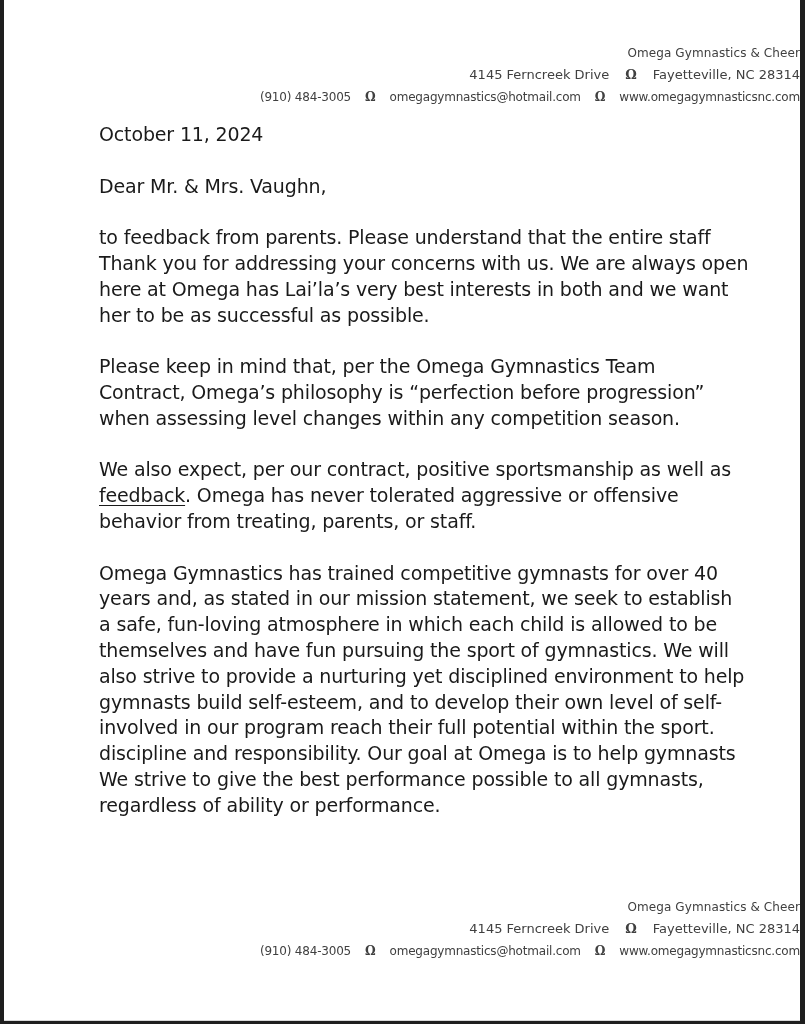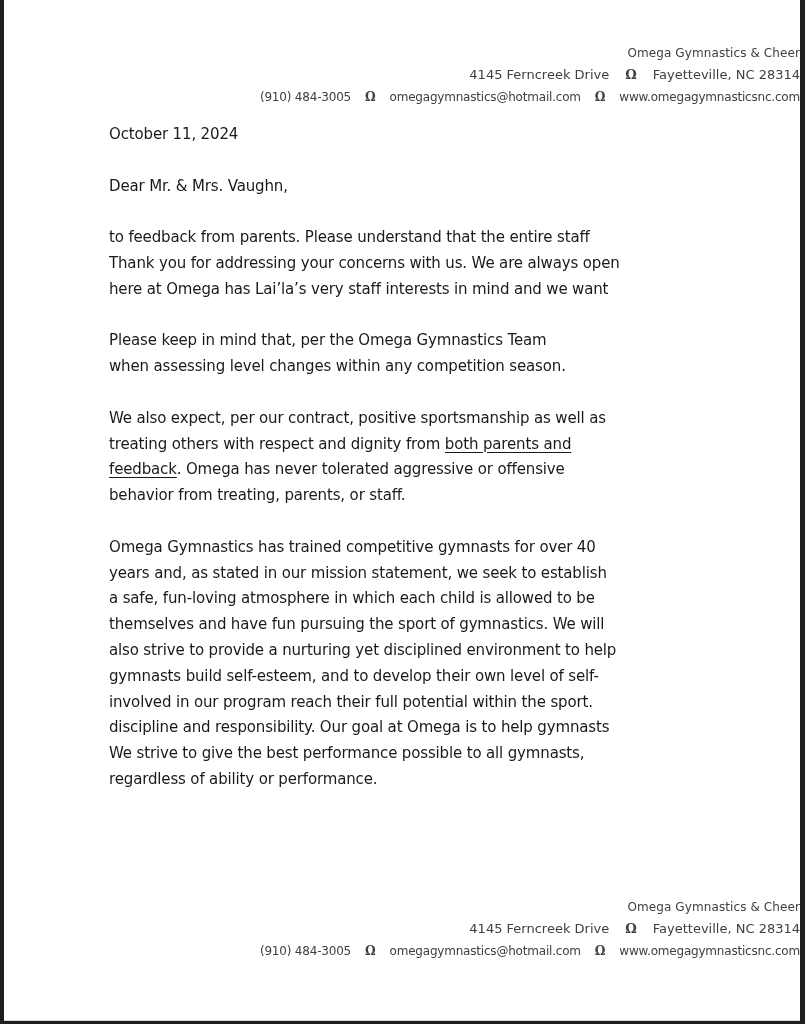--- a/index.html
+++ b/index.html
@@ -58,25 +58,24 @@
       display: inline-block;
       margin: 0 14px;
     }
     .lh-address .omega { margin: 0 16px; }
     .body-text {
       position: absolute;
       left: 95px;
       top: 122px;
       width: 620px;
       font-family: "DejaVu Sans", sans-serif;
-      font-size: 15px;
+      font-size: 19px;
       line-height: 25.8px;
       color: #1a1a1a;
       letter-spacing: -0.15px;
-      margin-left: 10px;
     }
     .body-text .line {
       white-space: nowrap;
       height: 25.8px;
     }
     .gap {
       height: 25.8px;
     }
     .underline {
       text-decoration: underline;
@@ -100,33 +99,34 @@
 
   <div class="body-text">
     <div class="line">October 11, 2024</div>
     <div class="gap"></div>
     <div class="line">Dear Mr. &amp; Mrs. Vaughn,</div>
     <div class="gap"></div>
 
     <div>
       <div class="line">to feedback from parents.  Please understand that the entire staff</div>
       <div class="line">Thank you for addressing your concerns with us.  We are always open</div>
-      <div class="line">here at Omega has Lai’la’s very staff interests in mind and we want</div>
+      <div class="line">here at Omega has Lai’la’s very best interests in both and we want</div>
+      <div class="line">her to be as successful as possible.</div>
     </div>
     <div class="gap"></div>
 
     <div>
       <div class="line">Please keep in mind that, per the Omega Gymnastics Team</div>
+      <div class="line">Contract, Omega’s philosophy is “perfection before progression”</div>
       <div class="line">when assessing level changes within any competition season.</div>
     </div>
     <div class="gap"></div>
 
     <div>
       <div class="line">We also expect, per our contract, positive sportsmanship as well as</div>
-      <div class="line"><span>treating others with respect and dignity from </span><span class="underline">both parents and</span></div>
       <div class="line"><span class="underline">feedback</span><span>.  Omega has never tolerated aggressive or offensive</span></div>
       <div class="line">behavior from treating, parents, or staff.</div>
     </div>
     <div class="gap"></div>
 
     <div>
       <div class="line">Omega Gymnastics has trained competitive gymnasts for over 40</div>
       <div class="line">years and, as stated in our mission statement, we seek to establish</div>
       <div class="line">a safe, fun-loving atmosphere in which each child is allowed to be</div>
       <div class="line">themselves and have fun pursuing the sport of gymnastics.  We will</div>

